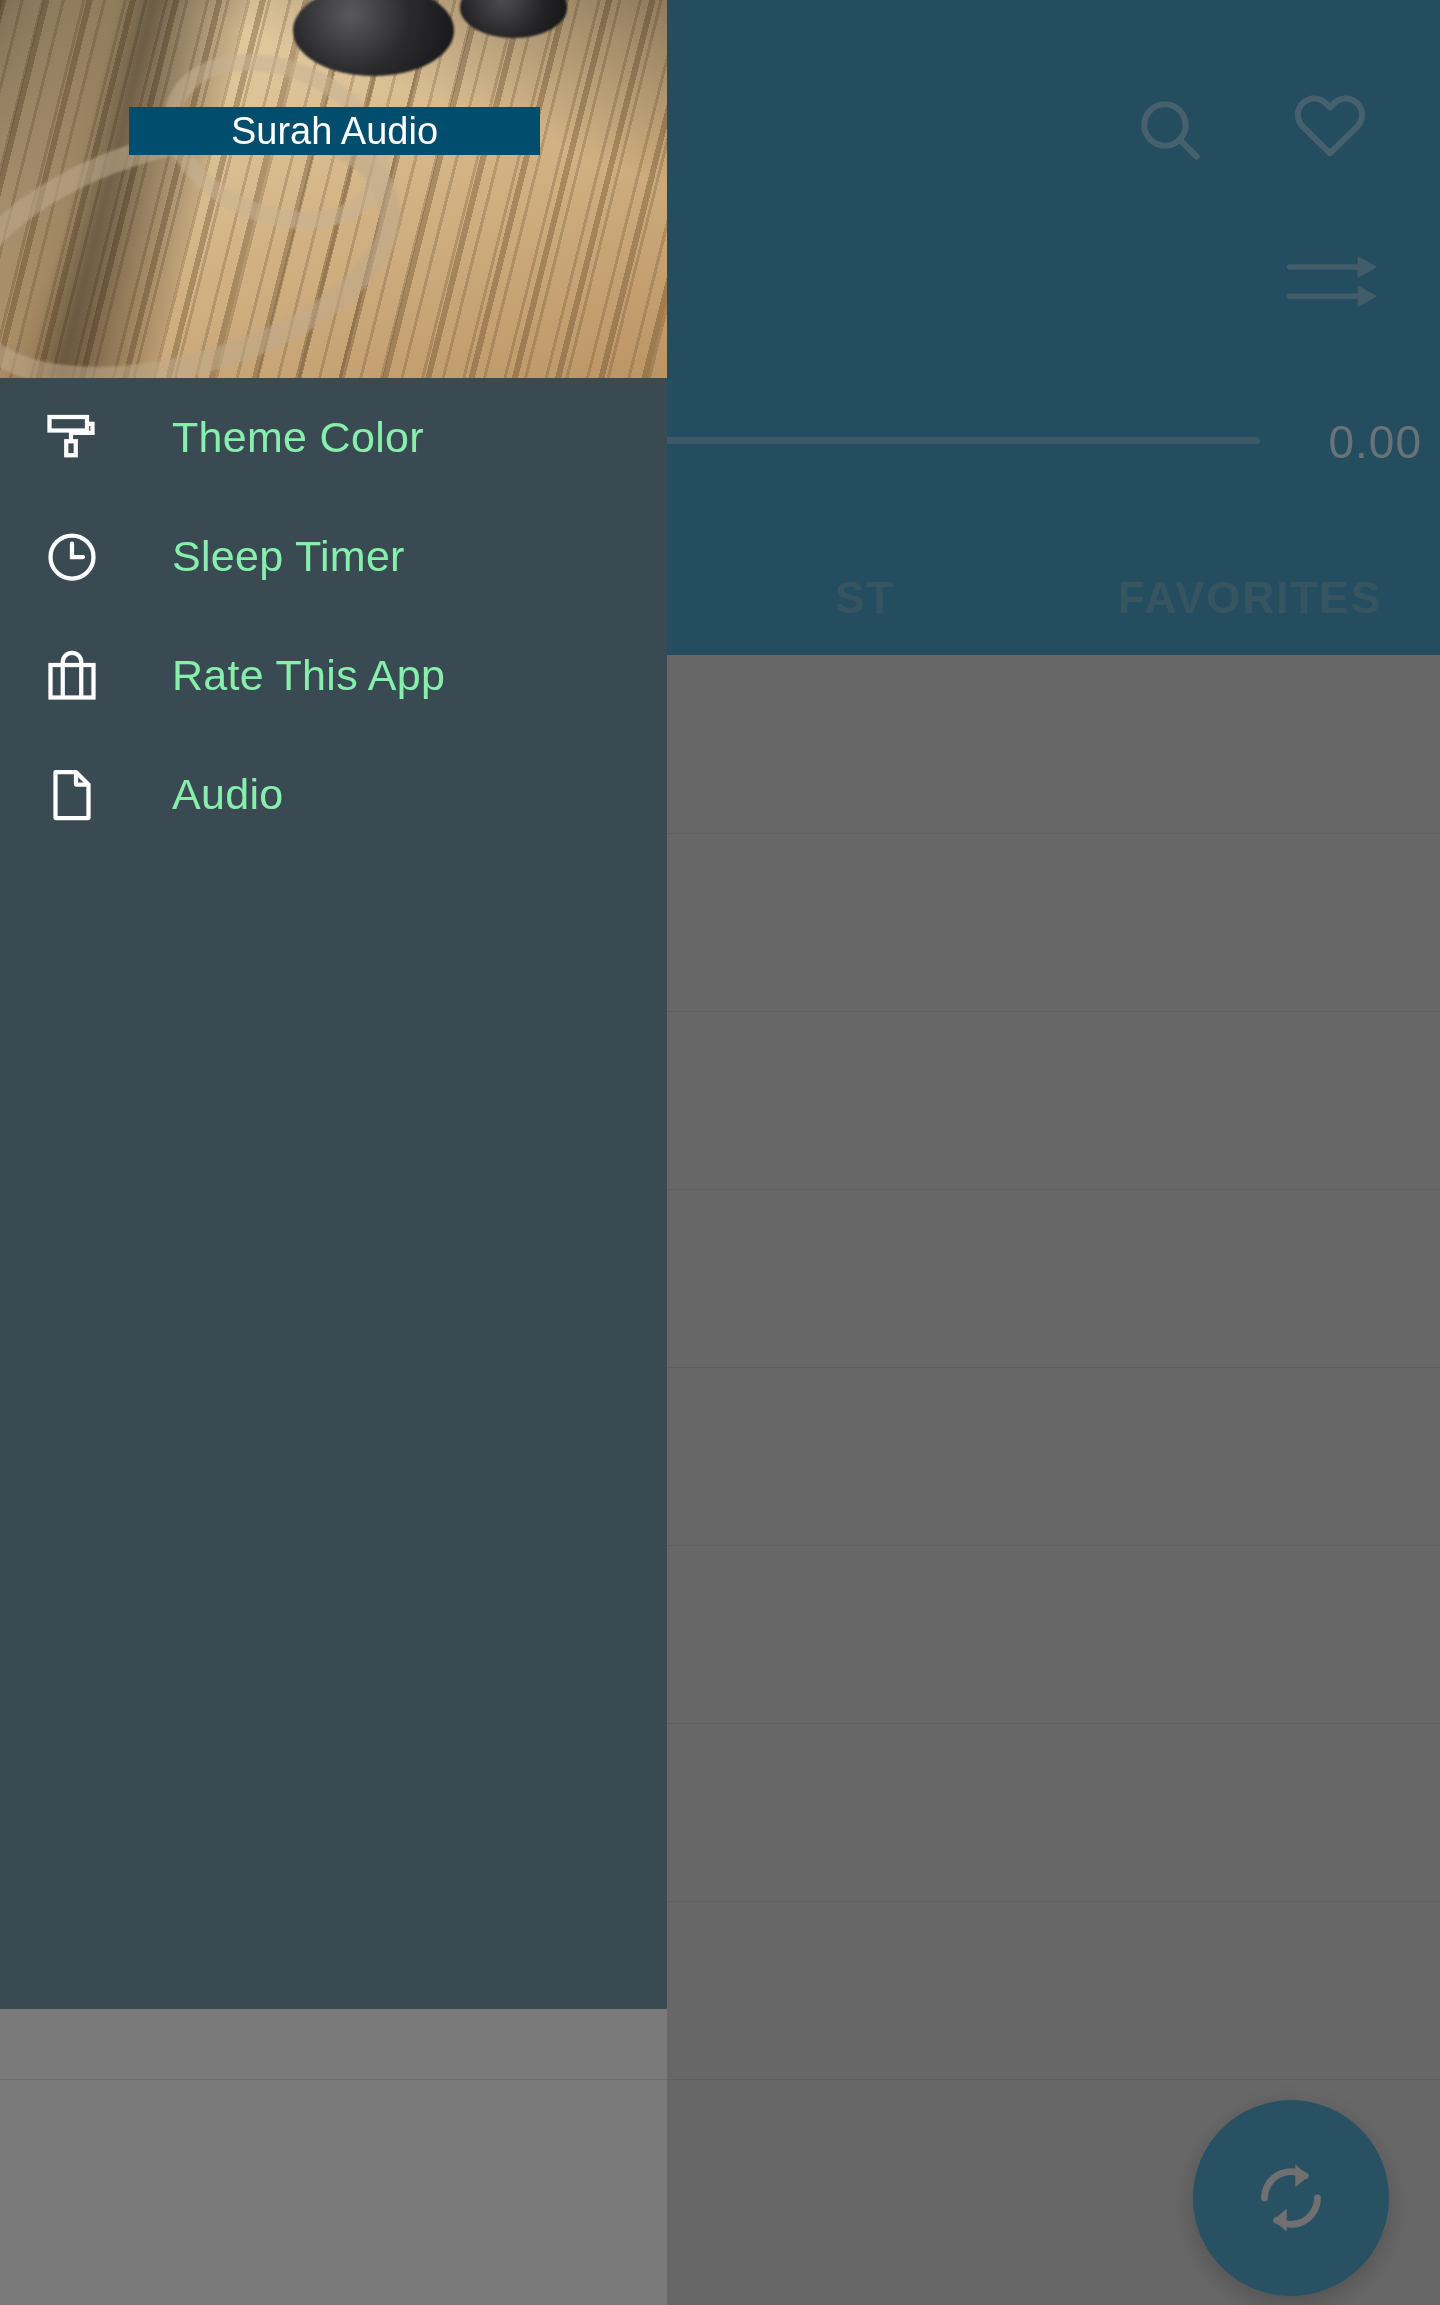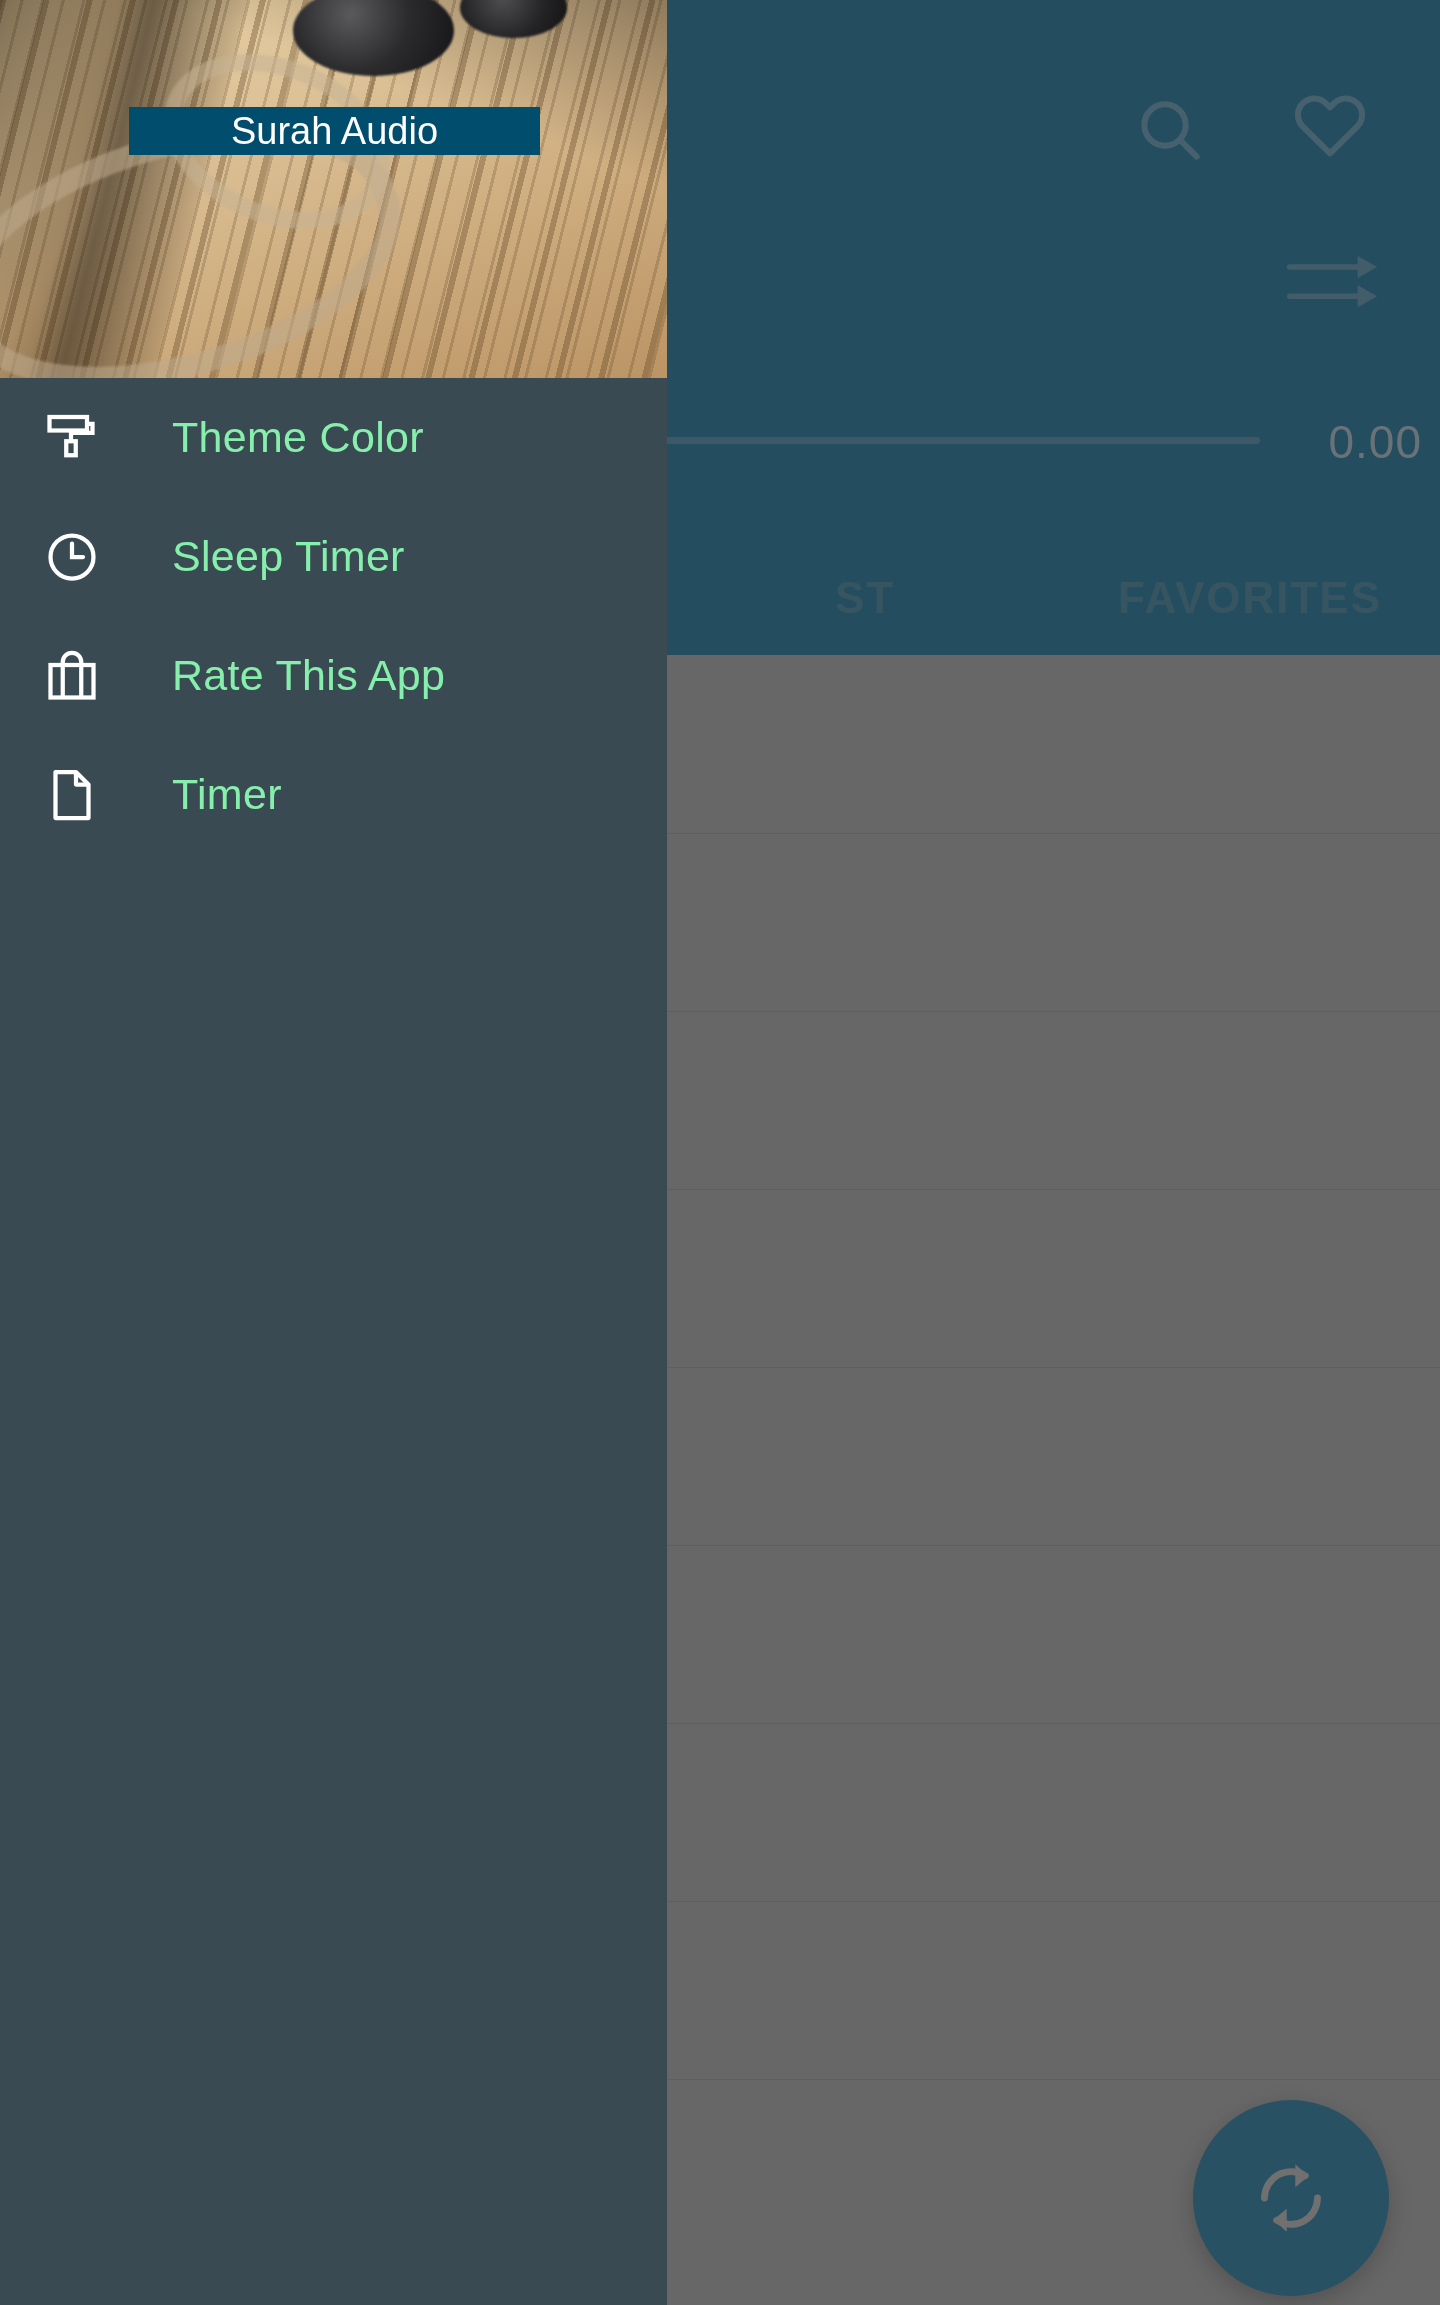--- a/index.html
+++ b/index.html
@@ -80,21 +80,21 @@
 
   
   .scrim{
     position:absolute;left:667px;top:0;width:773px;height:2305px;
     background:rgba(80,80,80,.45);
     pointer-events:none;
   }
 
   
   .drawer{
-    position:absolute;left:0;top:0;width:667px;height:2305px;
+    position:absolute;left:0;top:0;width:667px;height:2009px;
     background:#3a4a52;
     overflow:hidden;
   }
   .drawer-header{
     position:absolute;left:0;top:0;width:667px;height:378px;
     overflow:hidden;
     background:#c8a878;
   }
   
   .quran-photo{
@@ -284,19 +284,19 @@
         <span class="menu-label">Rate This App</span>
       </div>
 
       <div class="menu-item">
         <span class="menu-icon">
           <svg viewBox="0 0 24 24" fill="none" stroke="#ffffff" stroke-width="1.7" stroke-linejoin="round">
             <path d="M5.4 2.8h8.2l5 5v13.4H5.4z"></path>
             <path d="M13.6 2.8v5h5"></path>
           </svg>
         </span>
-        <span class="menu-label">Timer</span>
+        <span class="menu-label">Audio</span>
       </div>
 
     </div>
   </div>
 
 </div>
 
 </body></html>

